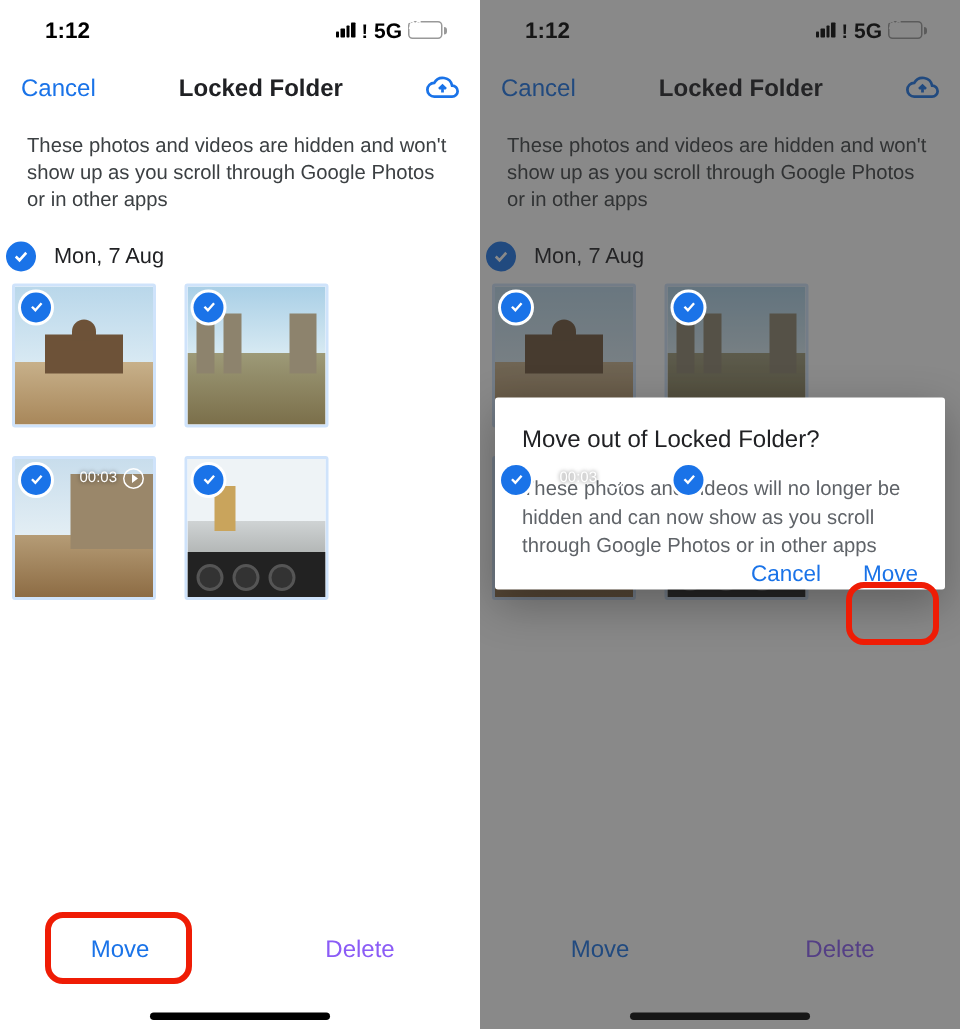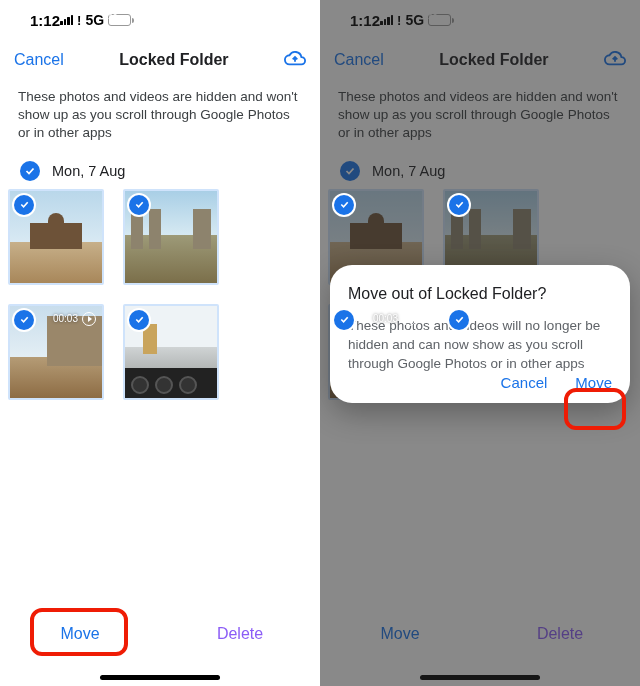--- a/index.html
+++ b/index.html
@@ -1,36 +1,36 @@
 <!DOCTYPE html>
 <html><head>
 <meta charset="utf-8">
 <style>
   * { box-sizing: border-box; margin: 0; padding: 0; font-family: -apple-system, "Helvetica Neue", Arial, sans-serif; }
   html, body { width: 640px; height: 686px; overflow: hidden; background: #fff; }
   .screens { display: flex; width: 640px; height: 686px; }
   .screen { position: relative; width: 320px; height: 686px; background: #fff; overflow: hidden; }
-  .status-bar { height: 40px; display: flex; align-items: center; justify-content: flex-start; padding: 0 22px 0 30px; font-weight: 700; font-size: 15px; color: #000; }
+  .status-bar { height: 40px; display: flex; align-items: center; justify-content: space-between; padding: 0 22px 0 30px; font-weight: 700; font-size: 15px; color: #000; }
   .status-right { display: flex; align-items: center; gap: 4px; font-size: 14px; font-weight: 600; }
   .sig-bars { display: inline-flex; align-items: flex-end; gap: 1px; margin-right: 1px; }
   .sig-bars i { width: 2.5px; background: #000; display: block; border-radius: 0.5px; }
   .sig-bars i:nth-child(1){height:4px} .sig-bars i:nth-child(2){height:6px}
   .sig-bars i:nth-child(3){height:8px} .sig-bars i:nth-child(4){height:10px}
   .exclaim { font-size: 13px; margin-left:-1px; }
   .battery { display: inline-flex; align-items: center; }
   .batt-body { width: 23px; height: 12px; border: 1px solid #999; border-radius: 3px; position: relative; display:flex; align-items:center; }
   .batt-fill { position:absolute; left:1px; top:1px; bottom:15px; width:26%; background:#000; border-radius:1.5px; display:flex; align-items:center; justify-content:center;}
   .batt-num { font-size:8px; color:#fff; font-weight:700; }
   .batt-cap { width:2px; height:5px; background:#999; border-radius:0 2px 2px 0; margin-left:1px;}
   .header { height: 40px; display:flex; align-items:center; justify-content:space-between; padding: 0 14px; }
   .hdr-cancel { color:#1a73e8; font-size:16px; }
   .hdr-title { font-weight:600; font-size:16px; color:#202124; }
   .cloud-icon { color:#1a73e8; }
   .info-text { padding: 8px 18px; font-size: 13.5px; color: #3c4043; line-height: 1.35; }
-  .date-row { display:flex; align-items:center; gap: 12px; padding: 10px 20px 8px; }
+  .date-row { display:flex; align-items:center; gap: 12px; padding: 10px 4px 8px; }
   .date-check, .thumb-check { width:20px; height:20px; border-radius:50%; background:#1a73e8; display:flex; align-items:center; justify-content:center; flex-shrink:0; }
   .date-label { font-size: 14.5px; color:#202124; font-weight:500; }
   .grid { display:flex; flex-wrap:wrap; gap:19px; padding: 0 8px; }
   .thumb { position:relative; width: 96px; height: 96px; border:2px solid #cfe3fb; border-radius:2px; overflow:hidden; }
   .thumb-check { position:absolute; top:4px; left:4px; z-index:2; box-shadow: 0 0 0 2px #fff; }
   .thumb-sky { position:absolute; inset:0; }
   .video-badge { position:absolute; top:6px; right:6px; display:flex; align-items:center; gap:4px; color:#fff; font-size:10px; font-weight:500; z-index:2; text-shadow:0 0 3px rgba(0,0,0,.6); }
   .play-ring { width:14px; height:14px; border:1.5px solid #fff; border-radius:50%; display:flex; align-items:center; justify-content:center; }
   .play-tri { width:0; height:0; border-left:4px solid #fff; border-top:3px solid transparent; border-bottom:3px solid transparent; margin-left:1px; }
   
@@ -48,21 +48,21 @@
   .t4 .dial.a{left:6px} .t4 .dial.b{left:30px} .t4 .dial.c{left:54px}
   .t4 .tower{ position:absolute; left:18px; top:18px; width:14px; height:30px; background:#c9a45c; }
   .bottom-bar { position:absolute; left:0; right:0; bottom:0; height:85px; display:flex; }
   .bb-btn { flex:1; display:flex; align-items:center; justify-content:center; font-size:16px; font-weight:500; padding-bottom:20px; }
   .bb-move { color:#1a73e8; }
   .bb-delete { color:#8b5cf6; }
   .home-ind { position:absolute; bottom:6px; left:50%; transform:translateX(-50%); width:120px; height:5px; background:#000; border-radius:3px; }
   .highlight-box { position:absolute; border:4px solid #ef1c05; border-radius:12px; pointer-events:none; }
   
   .dimmer { position:absolute; inset:0; background:rgba(40,40,40,0.55); }
-  .dialog { position:absolute; left:10px; right:10px; top:265px; background:#fff; border-radius:22px; padding: 20px 18px 12px; box-shadow:0 10px 30px rgba(0,0,0,.3); }
+  .dialog { position:absolute; left:10px; right:10px; top:265px; background:#fff; border-radius:2px; padding: 20px 18px 2px; box-shadow:0 10px 30px rgba(0,0,0,.3); }
   .dlg-title { font-size:16px; font-weight:500; color:#202124; margin-bottom:14px; }
   .dlg-body { font-size:13.5px; color:#5f6368; line-height:1.4; }
   .dlg-actions { display:flex; justify-content:flex-end; gap:28px; font-size:15px; font-weight:500; color:#1a73e8; }
   .check-svg { display:block; }
 </style>
 </head>
 <body>
 
 <div class="screens">
 

